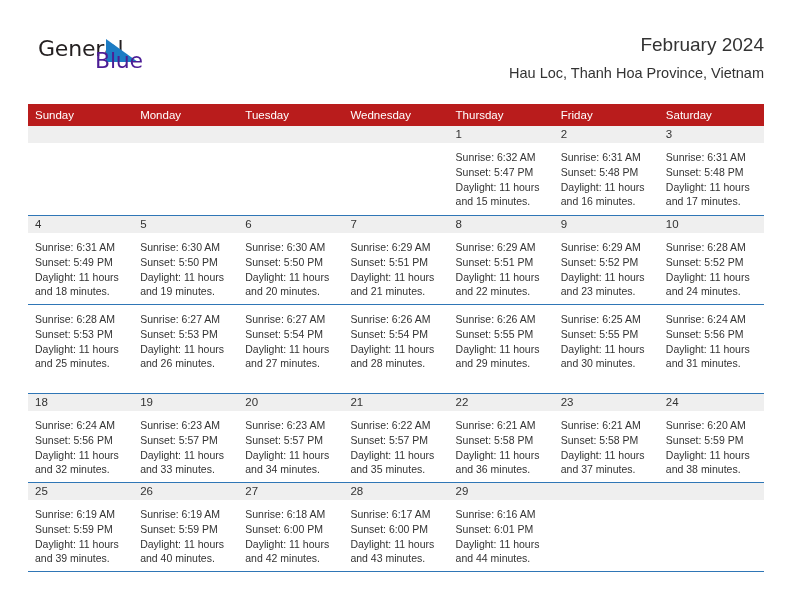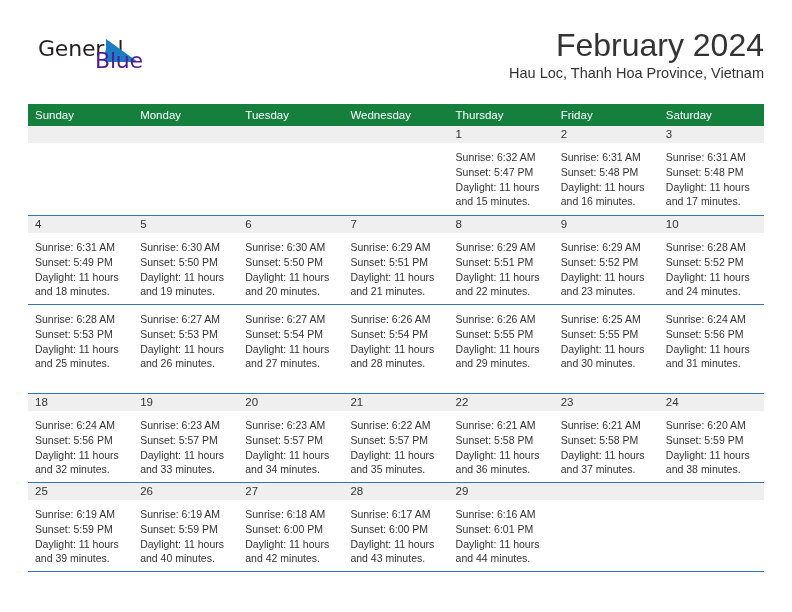--- a/index.html
+++ b/index.html
@@ -65,21 +65,21 @@
     overflow: visible;
   }
 
   .title-wrap {
     position: absolute;
     right: 0;
     top: 0;
     text-align: right;
   }
   .month-title {
-    font-size: 32px;
+    font-size: 19px;
     color: #333333;
     line-height: 34px;
     white-space: nowrap;
     font-weight: normal;
     margin: 0;
   }
   .location {
     font-size: 14.5px;
     color: #333333;
     line-height: 22px;
@@ -88,21 +88,21 @@
 
   
   .calendar {
     position: absolute;
     left: 28px;
     top: 104px;
     width: 736px;
   }
   .weekhead {
     display: flex;
-    background: #15803d;
+    background: #b91c1c;
     height: 22px;
   }
   .weekhead .dayname {
     flex: 1 1 0;
     color: #ffffff;
     font-size: 11.5px;
     line-height: 22px;
     padding-left: 7px;
     box-sizing: border-box;
     white-space: nowrap;

